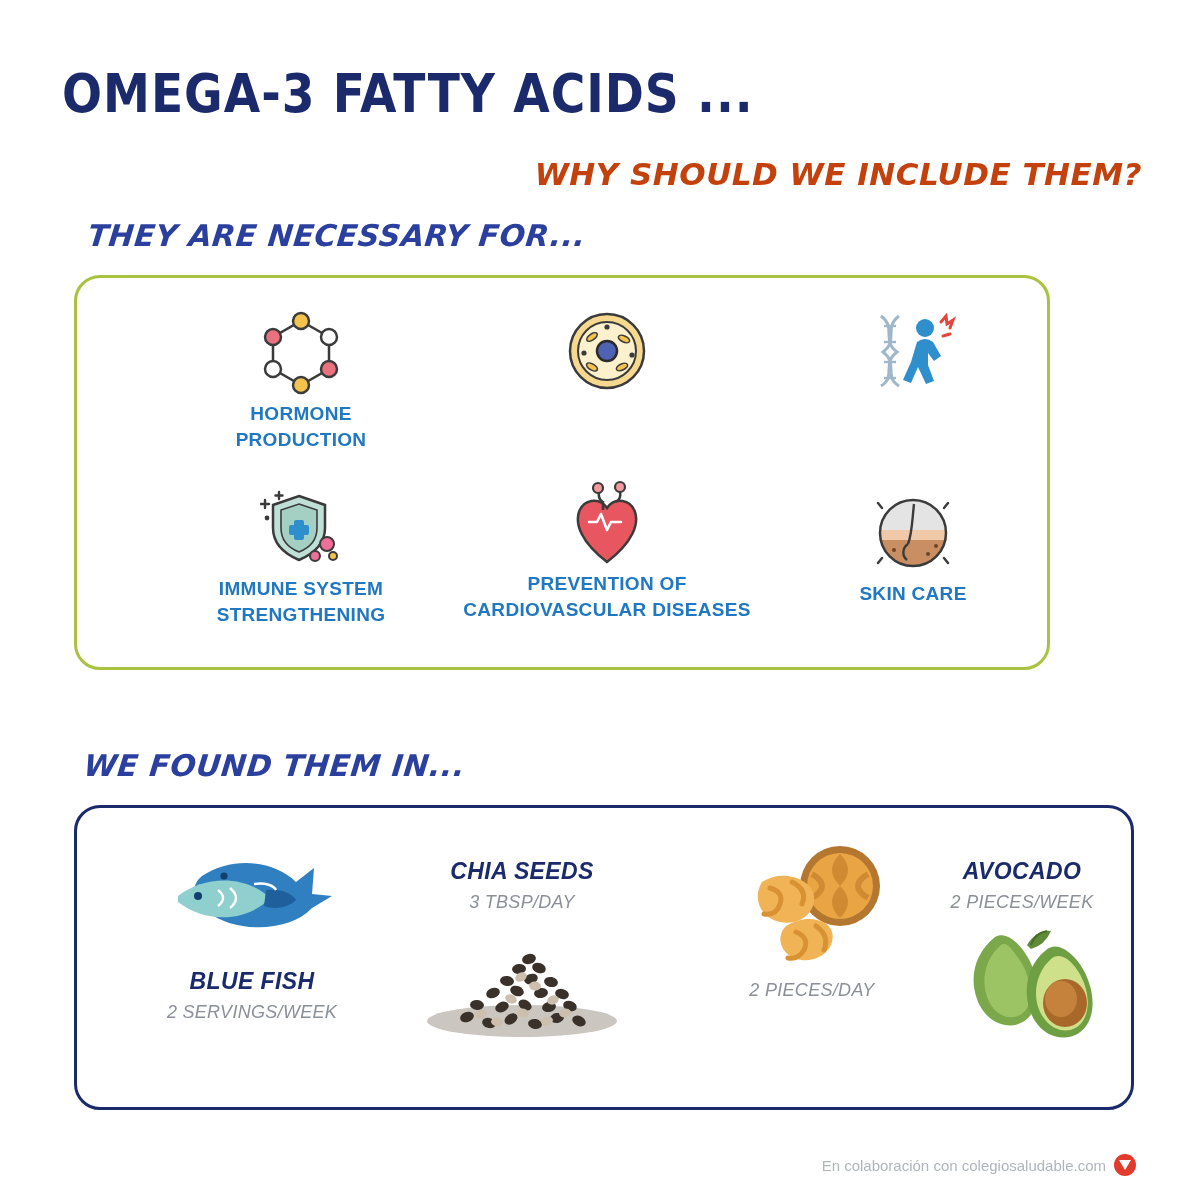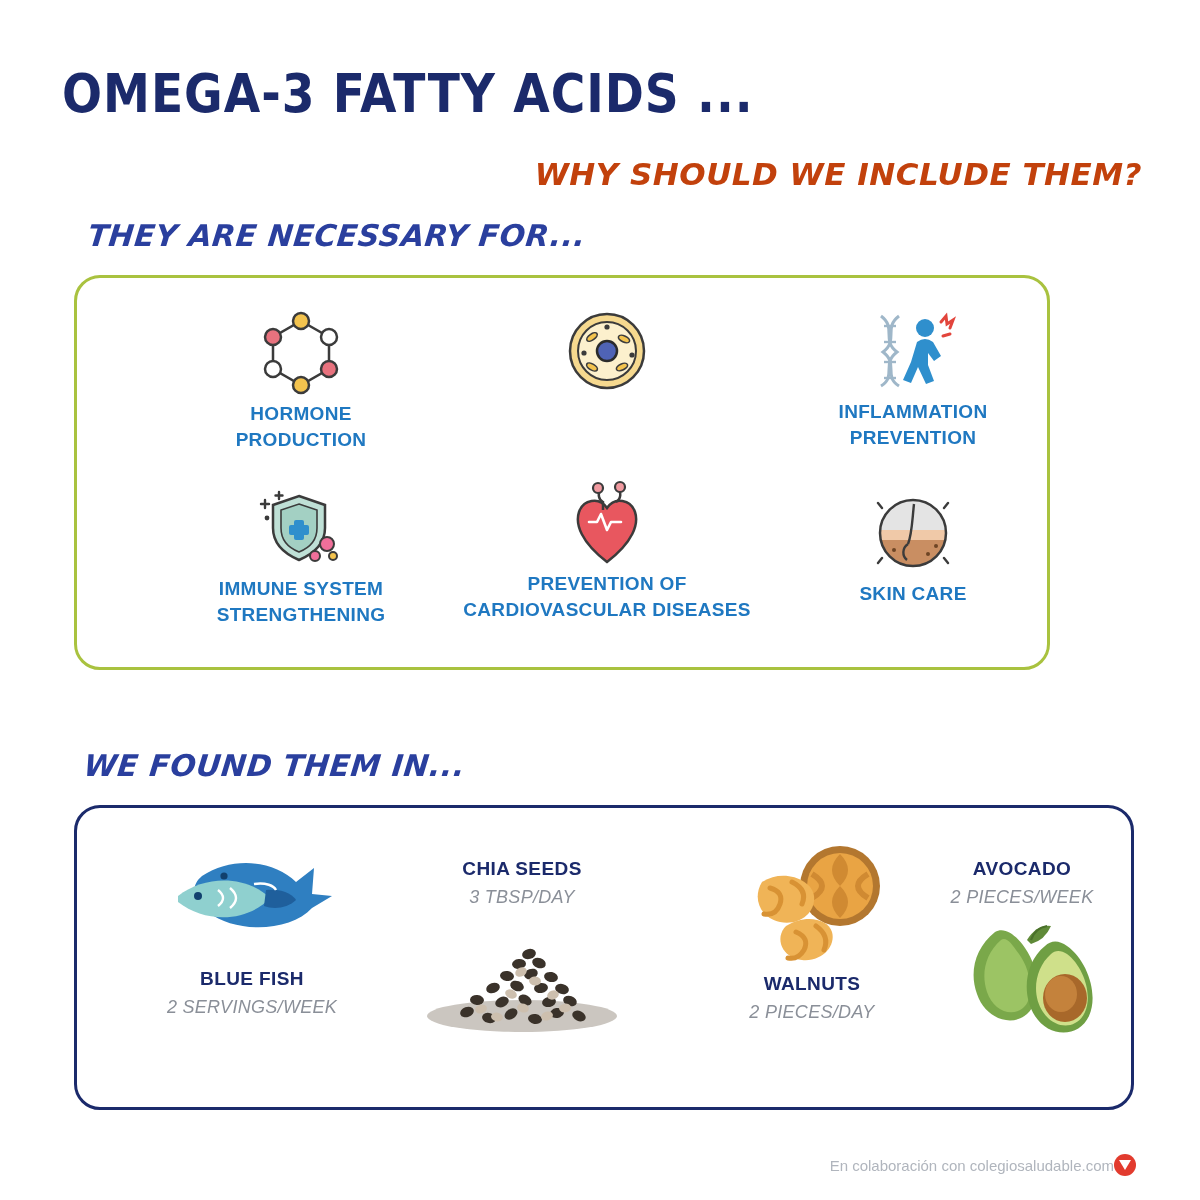--- a/index.html
+++ b/index.html
@@ -109,24 +109,25 @@
   #benefit-immune    { left: 74px;  top: 210px; }
   #benefit-cardio    { left: 380px; top: 205px; }
   #benefit-skin      { left: 686px; top: 215px; }
 
   
   .source {
     position: absolute;
     text-align: center;
   }
   .source .name {
-    font-size: 19px;
+    font-size: 23px;
     font-weight: bold;
     color: #1b2a6b;
     letter-spacing: 0.4px;
+    font-style: italic;
   }
   .source .amount {
     font-size: 18px;
     font-style: italic;
     color: #8a8f98;
     margin-top: 7px;
     letter-spacing: 0.3px;
   }
 
   #source-fish   { left: 30px;  top: 30px;  width: 290px; }
@@ -136,20 +137,21 @@
 
   .src-icon { display:flex; align-items:center; justify-content:center; }
 
   
   .footer {
     position: absolute;
     right: 64px;
     bottom: 24px;
     display: flex;
     align-items: center;
+    gap: 8px;
     font-size: 15px;
     color: #b0b5bd;
   }
   .footer .logo-dot {
     width: 22px;
     height: 22px;
     border-radius: 50%;
     background: #e23b2e;
     position: relative;
   }
@@ -216,24 +218,20 @@
           <path d="M36 8 C20 20 36 32 20 44 C36 56 20 68 36 78" fill="none" stroke="#9fb7c9" stroke-width="3"></path>
           <line x1="21" y1="18" x2="33" y2="18" stroke="#9fb7c9" stroke-width="2.4"></line>
           <line x1="21" y1="34" x2="33" y2="34" stroke="#9fb7c9" stroke-width="2.4"></line>
           <line x1="21" y1="54" x2="33" y2="54" stroke="#9fb7c9" stroke-width="2.4"></line>
           <line x1="21" y1="70" x2="33" y2="70" stroke="#9fb7c9" stroke-width="2.4"></line>
           <circle cx="62" cy="20" r="9" fill="#2f8fcd"></circle>
           <path d="M54 34 q8 -6 16 0 l8 14 -7 5 -6 -8 0 12 6 16 -8 3 -8 -17 -7 16 -8 -3 8 -18 z" fill="#2f8fcd"></path>
           <path d="M78 14 l5 -6 1 8 6 -4 -3 8" fill="none" stroke="#e2453c" stroke-width="3" stroke-linecap="round"></path>
           <path d="M80 28 l7 -2" stroke="#e2453c" stroke-width="3" stroke-linecap="round"></path>
         </svg>
-      </div>
-      <div class="caption">
-        <span>INFLAMMATION</span><br>
-        <span>PREVENTION</span>
       </div>
     </div>
 
     <div class="benefit" id="benefit-immune">
       <div class="icon-wrap">
         <svg width="96" height="84" viewBox="0 0 96 84">
           <path d="M46 10 L72 19 V42 C72 58 60 68 46 74 C32 68 20 58 20 42 V19 Z" fill="#bfe0d6" stroke="#3b3b3b" stroke-width="2.5"></path>
           <path d="M46 18 L64 24 V42 C64 54 56 62 46 66 C36 62 28 54 28 42 V24 Z" fill="#a3d0c3" stroke="#3b3b3b" stroke-width="1.6"></path>
           <rect x="41" y="34" width="10" height="20" rx="2" fill="#2f8fcd"></rect>
           <rect x="36" y="39" width="20" height="10" rx="2" fill="#2f8fcd"></rect>
@@ -370,21 +368,20 @@
           <path d="M118 16 q-16 16 0 32 q16 -16 0 -32 M118 48 q-16 16 0 32 q16 -16 0 -32" fill="#d08a32"></path>
           <path d="M90 36 q20 12 0 24 M146 36 q-20 12 0 24" fill="none" stroke="#d08a32" stroke-width="6"></path>
           <path d="M40 44 C30 60 38 80 58 84 C78 88 94 74 92 58 C90 42 62 30 40 44 Z" fill="#f0b457"></path>
           <path d="M48 50 q14 4 10 16 q-4 12 -16 10" fill="none" stroke="#d89234" stroke-width="5" stroke-linecap="round"></path>
           <path d="M70 44 q16 8 10 22" fill="none" stroke="#d89234" stroke-width="5" stroke-linecap="round"></path>
           <path d="M64 88 C52 100 60 120 80 122 C100 124 114 108 110 94 C106 80 82 76 64 88 Z" fill="#f0b457"></path>
           <path d="M74 94 q14 6 8 18 q-6 10 -16 8" fill="none" stroke="#d89234" stroke-width="5" stroke-linecap="round"></path>
           <path d="M94 88 q14 10 8 24" fill="none" stroke="#d89234" stroke-width="5" stroke-linecap="round"></path>
         </svg>
       </div>
-      <div class="name">WALNUTS</div>
       <div class="amount">2 PIECES/DAY</div>
     </div>
 
     <div class="source" id="source-avo">
       <div class="name">AVOCADO</div>
       <div class="amount">2 PIECES/WEEK</div>
       <div class="src-icon" style="margin-top:6px;">
         <svg width="190" height="130" viewBox="0 0 190 130">
           <path d="M68 18 C48 34 42 58 50 80 C58 104 84 114 100 100 C116 86 112 54 98 34 C90 22 78 12 68 18 Z" fill="#7aa84a"></path>
           <path d="M74 26 C58 40 54 60 60 78 C66 96 84 104 96 94 C108 84 104 56 92 40 C86 32 80 22 74 26 Z" fill="#9cc464"></path>

